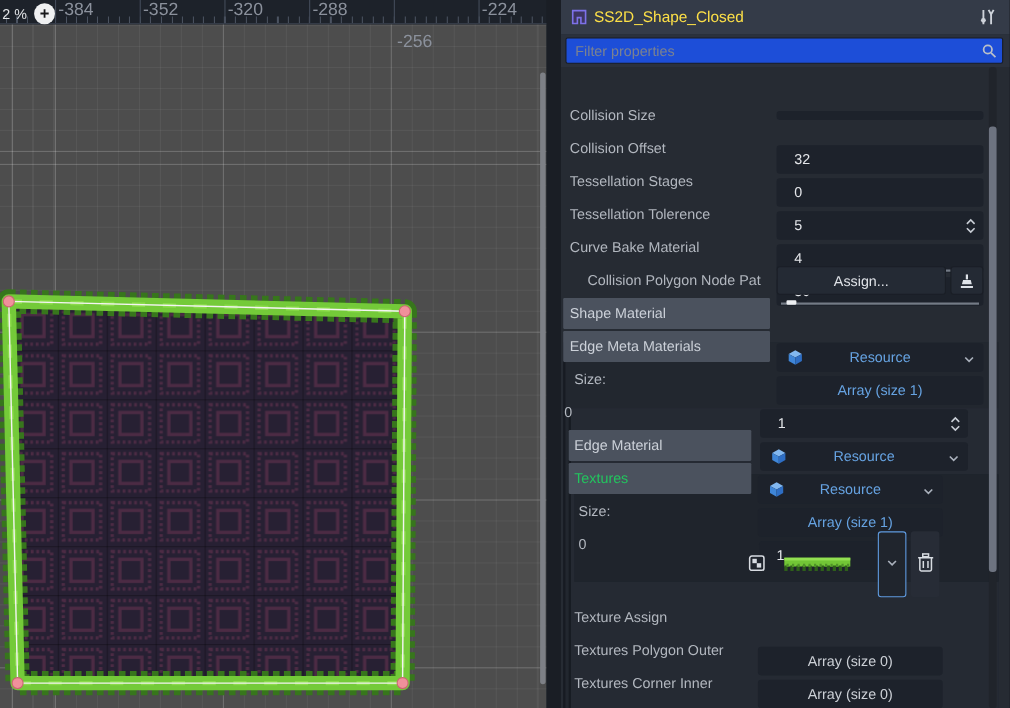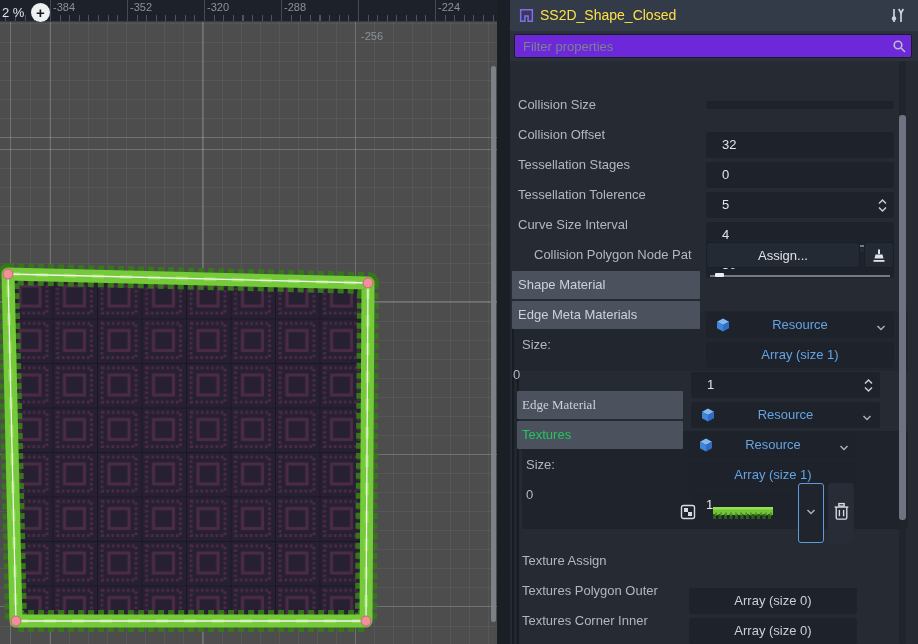--- a/index.html
+++ b/index.html
@@ -8,21 +8,21 @@
           font-family:"Liberation Sans",sans-serif;background:#1b1f26;}
 
   
   .viewport{position:absolute;left:0;top:0;width:497px;height:644px;overflow:hidden;}
   .ruler{position:absolute;left:0;top:0;width:497px;height:22px;background:#1d222a;
          border-bottom:1px solid #383f4b;z-index:5;}
   .ruler .minor-ticks{position:absolute;left:0;right:0;bottom:0;height:6px;
          background:repeating-linear-gradient(to right,#4c5462 0 1px,transparent 1px 9.625px);
          background-position:50px 0;}
   .ruler .major-tick{position:absolute;top:0;bottom:0;width:1px;background:#434b59;}
-  .ruler .tick-label{position:absolute;top:1px;font-size:11px;color:#8b919c;white-space:nowrap;}
+  .ruler .tick-label{position:absolute;top:1px;font-size:16px;color:#8b919c;white-space:nowrap;}
   .canvas{position:absolute;left:0;top:22px;width:497px;height:622px;background-color:#4d4d4d;
     background-image:
       repeating-linear-gradient(to right,rgba(255,255,255,.16) 0 1px,transparent 1px 152.5px),
       repeating-linear-gradient(to bottom,rgba(255,255,255,.16) 0 1px,transparent 1px 152.5px),
       repeating-linear-gradient(to right,rgba(255,255,255,.05) 0 1px,transparent 1px 19.06px),
       repeating-linear-gradient(to bottom,rgba(255,255,255,.05) 0 1px,transparent 1px 19.06px);
     background-position:50px 0,0 127px,50px 0,0 127px;}
   .zoom-label{position:absolute;left:2px;top:5px;font-size:13px;color:#e3e5e8;z-index:6;}
   .zoom-plus{position:absolute;left:31px;top:3px;width:19px;height:19px;border-radius:50%;
      background:#eff0f1;color:#17181a;border:none;font-size:15px;font-weight:bold;line-height:17px;
@@ -34,21 +34,21 @@
   
   .splitter{position:absolute;left:497px;top:0;width:13px;height:644px;background:#1a1e25;}
 
   
   .inspector{position:absolute;left:510px;top:0;width:408px;height:644px;background:#262b33;overflow:hidden;}
   .insp-header{position:absolute;left:0;top:0;width:408px;height:31px;background:#343b48;}
   .insp-header .node-icon{position:absolute;left:8px;top:7px;}
   .insp-title{position:absolute;left:30px;top:0;line-height:31px;font-size:14px;color:#fde047;}
   .tune-btn{position:absolute;right:12px;top:7px;width:18px;height:18px;background:none;border:none;padding:0;cursor:pointer;}
   .filter-strip{position:absolute;left:0;top:31px;width:408px;height:30px;background:#2b313c;}
-  .filter-input{position:absolute;left:4px;top:34px;width:398px;height:24px;background:#6d28d9;
+  .filter-input{position:absolute;left:4px;top:34px;width:398px;height:24px;background:#1d4ed8;
      border:1px solid #191d25;border-radius:2px;color:#cfd3da;font-size:13px;
      padding:0 26px 0 8px;font-family:"Liberation Sans",sans-serif;}
   .filter-input::placeholder{color:#7b8290;}
   .filter-search-icon{position:absolute;right:12px;top:39px;}
 
   .rows{position:absolute;left:0;top:61px;width:408px;height:583px;}
   .band,.guide{position:absolute;}
   .prow{position:relative;height:28px;margin-bottom:2px;}
   .prow .plabel{position:absolute;top:0;line-height:28px;font-size:13px;color:#b2b7bf;white-space:nowrap;}
   .prow .hl{position:absolute;top:0;height:28px;background:#4b525e;border-radius:1px;}
@@ -179,21 +179,21 @@
         </div>
         <div class="prow">
           <span class="plabel" style="left: 8px;">Tessellation Tolerence</span>
           <div class="pfield" style="left: 196px; width: 188px;">
             <span class="pval">4</span>
             <div class="slider-track" style="left: 4px; width: 180px;"></div>
             <div class="slider-grab" style="left: 79.24px;"></div>
           </div>
         </div>
         <div class="prow">
-          <span class="plabel" style="left: 8px;">Curve Size Interval</span>
+          <span class="plabel" style="left: 8px;">Curve Bake Material</span>
           <div class="pfield" style="left: 196px; width: 188px;">
             <span class="pval">30</span>
             <div class="slider-track" style="left: 4px; width: 180px;"></div>
             <div class="slider-grab" style="left: 9.13px;"></div>
           </div>
         </div>
         <div class="prow">
           <span class="plabel" style="left: 24px;">Collision Polygon Node Pat</span>
           <button class="assign-btn" style="left: 196px; width: 154px;">Assign...</button>
           <button class="mini-btn" style="left: 354px;"><svg width="16" height="16" viewBox="0 0 16 16">
@@ -243,21 +243,21 @@
                 <polygon points="13,3.8 7,7 7,13.5 13,10.2" fill="#2e6ec4"></polygon>
               </svg></span>
             <span class="center-text blue">Resource</span>
             <span class="chev-right"><svg width="12" height="12" viewBox="0 0 12 12">
                 <polyline points="2.5,4 6,7.5 9.5,4" fill="none" stroke="#a9b0bb" stroke-width="1.5"></polyline>
               </svg></span>
           </div>
         </div>
         <div class="prow">
           <div class="hl" style="left: 7px; width: 166px;"></div>
-          <span class="plabel" style="left: 12px; color: rgb(204, 209, 217); font-family: Liberation Serif, serif;">Edge Material</span>
+          <span class="plabel" style="left: 12px; color: rgb(204, 209, 217);">Edge Material</span>
           <div class="pfield" style="left: 179px; width: 168px;">
             <span class="cube-left"><svg width="14" height="14" viewBox="0 0 14 14">
                 <polygon points="7,0.5 13,3.8 7,7 1,3.8" fill="#82b8f0"></polygon>
                 <polygon points="1,3.8 7,7 7,13.5 1,10.2" fill="#3f86d8"></polygon>
                 <polygon points="13,3.8 7,7 7,13.5 13,10.2" fill="#2e6ec4"></polygon>
               </svg></span>
             <span class="center-text blue">Resource</span>
             <span class="chev-right"><svg width="12" height="12" viewBox="0 0 12 12">
                 <polyline points="2.5,4 6,7.5 9.5,4" fill="none" stroke="#a9b0bb" stroke-width="1.5"></polyline>
               </svg></span>

